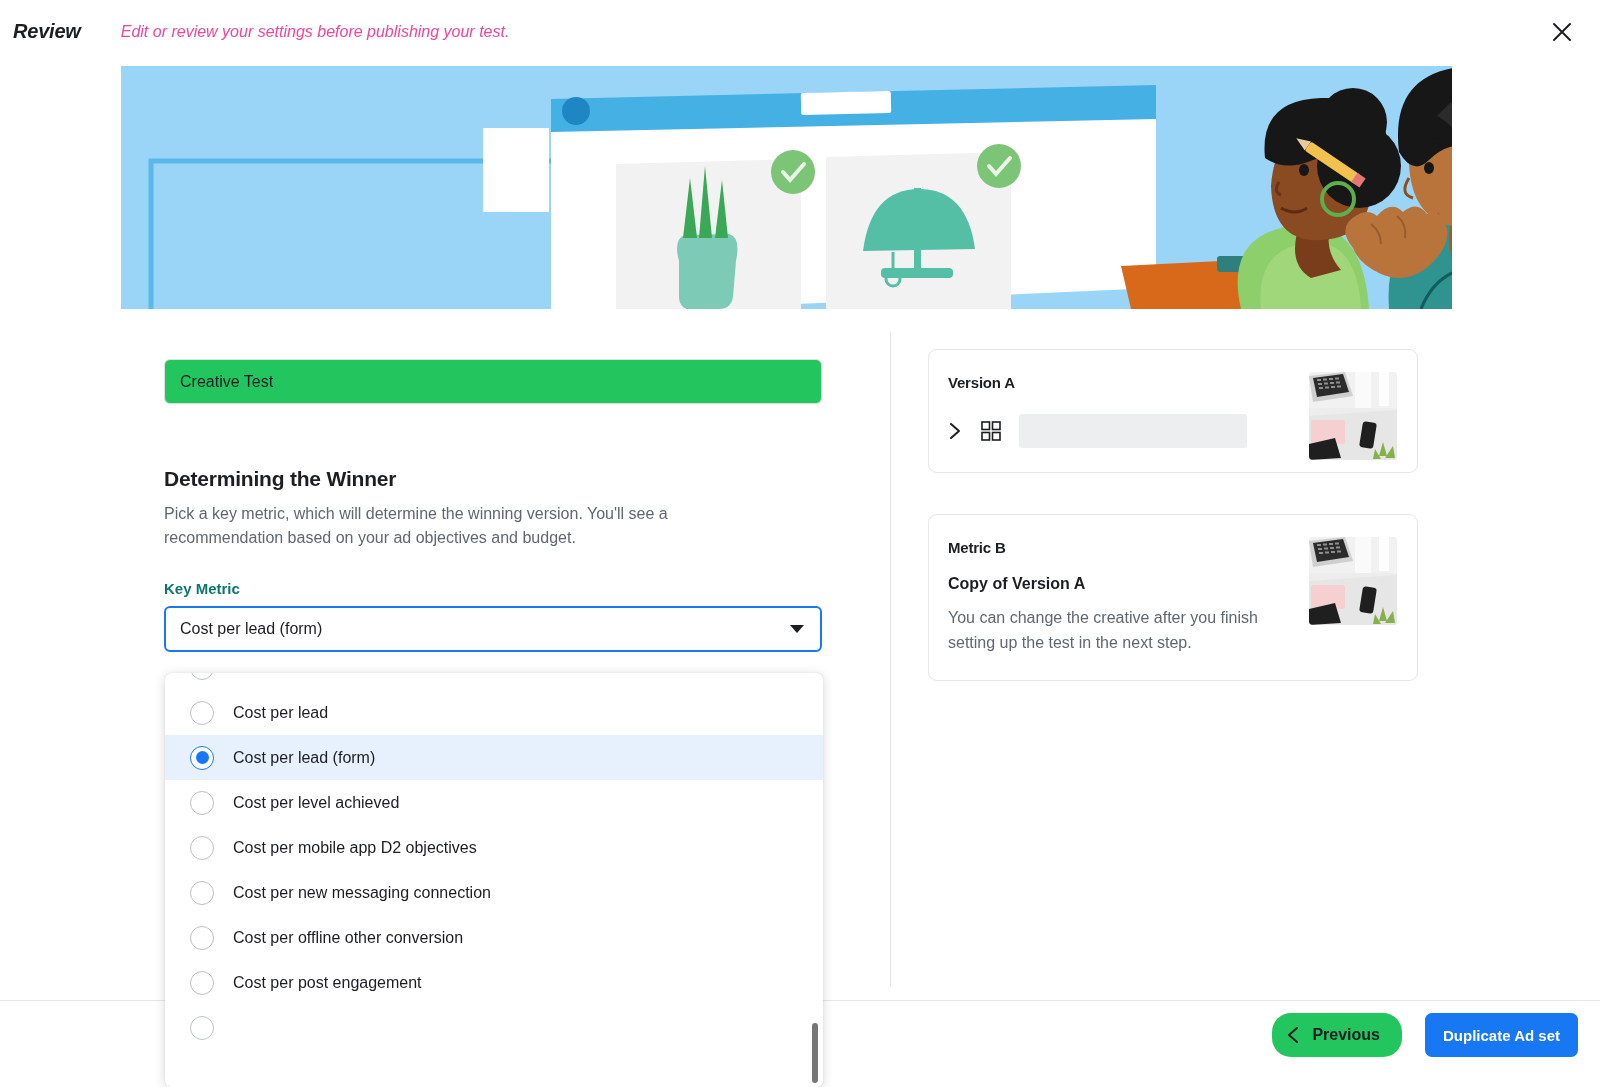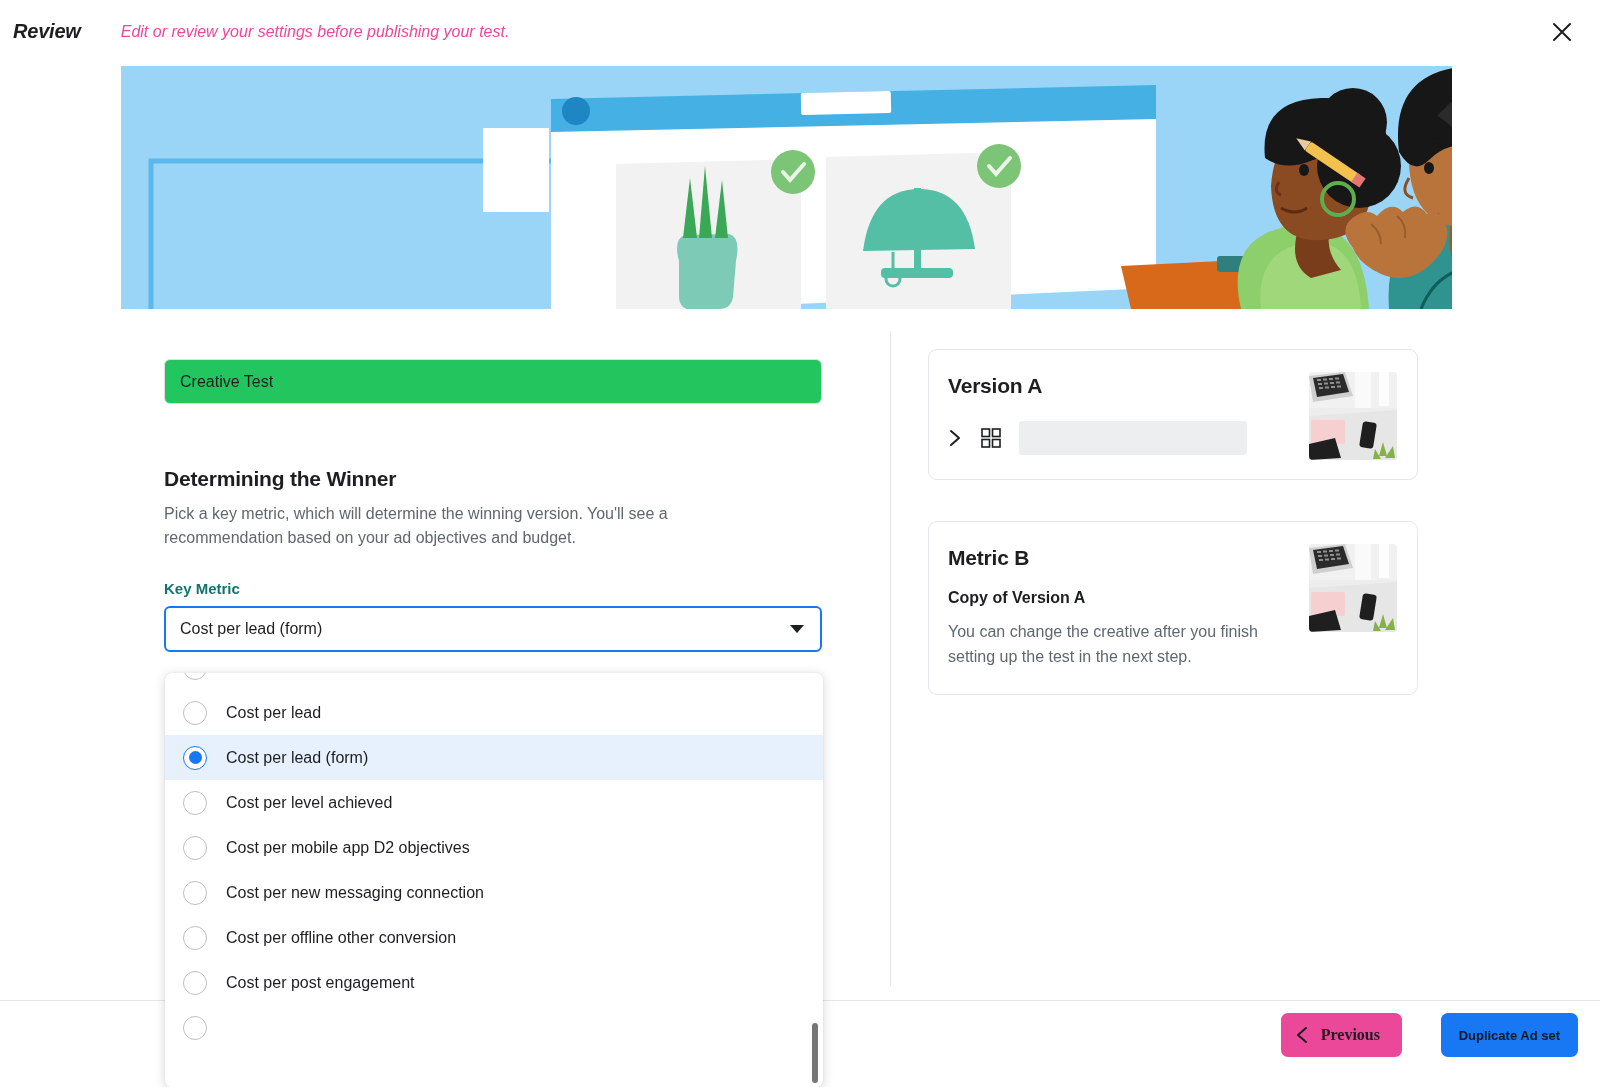--- a/index.html
+++ b/index.html
@@ -86,21 +86,21 @@
     background: #fff; border-radius: 6px;
     box-shadow: 0 2px 12px rgba(0,0,0,0.16), 0 0 1px rgba(0,0,0,0.22);
     overflow: hidden; z-index: 40;
   }
   .dd-scroll {
     position: absolute; left: 0; top: -28px; width: 658px;
     padding-bottom: 6px;
   }
   .dd-item {
     height: 45px; display: flex; align-items: center;
-    padding-left: 18px; cursor: pointer;
+    padding-left: 25px; cursor: pointer;
     font-size: 16px; color: #1c1e21;
   }
   .dd-item.selected { background: #e7f0fd; }
   .radio {
     width: 24px; height: 24px; border-radius: 50%;
     border: 1.5px solid #bcc0c4; background: #fff;
     flex: none; margin-right: 19px;
     display: flex; align-items: center; justify-content: center;
   }
   .dd-item.selected .radio { border-color: #1877f2; }
@@ -117,21 +117,21 @@
 
   
   .right-col { position: absolute; left: 928px; top: 40px; width: 490px; }
   .version-card {
     position: relative; width: 490px;
     border: 1px solid #e4e6eb; border-radius: 9px; background: #fff;
     padding: 24px 24px 24px 19px;
   }
   .version-card + .version-card { margin-top: 41px; }
   .version-title {
-    font-size: 21px; font-weight: bold; color: #1c1e21; letter-spacing: -0.2px;
+    font-size: 15px; font-weight: bold; color: #1c1e21; letter-spacing: -0.2px;
   }
   .va-row { margin-top: 23px; display: flex; align-items: center; }
   .chev { width: 18px; display: flex; align-items: center; cursor: pointer; }
   .grid-icon { margin-left: 15px; width: 20px; height: 20px; flex: none; }
   .redact-bar {
     margin-left: 18px; width: 228px; height: 34px;
     background: #eceef0; border-radius: 3px;
   }
   .vb-sub {
     margin-top: 19px; font-size: 16px; font-weight: bold; color: #1c1e21;
@@ -147,33 +147,33 @@
   }
   .thumb svg { display: block; width: 100%; height: 100%; }
 
   
   .footer {
     position: absolute; left: 0; top: 1000px; width: 1600px; height: 87px;
     background: #fff; border-top: 1px solid #e4e6eb;
   }
   .btn-prev {
     position: absolute; right: 198px; top: 12px;
-    height: 44px; padding: 0 22px 0 14px; border-radius: 7px;
-    background: #ec4899; border: none; cursor: pointer;
+    height: 44px; padding: 0 22px 0 14px; border-radius: 19px;
+    background: #22c55e; border: none; cursor: pointer;
     display: flex; align-items: center;
     font-size: 16px; font-weight: bold; color: #1c1e21;
-    font-family: Liberation Serif, serif;
+    font-family: Liberation Sans, sans-serif;
   }
   .btn-prev .chev-l { margin-right: 12px; display: flex; }
   .btn-primary {
     position: absolute; right: 22px; top: 12px;
     height: 44px; padding: 0 18px; border-radius: 7px;
     background: #1877f2; border: none; cursor: pointer;
     display: flex; align-items: center;
-    font-size: 13px; font-weight: bold; color: #0f172a;
+    font-size: 15px; font-weight: bold; color: #ffffff;
     font-family: "Liberation Sans", sans-serif;
   }
 </style>
 </head>
 <body>
 
 <div id="root">
 
   <div class="header">
     <div class="header-title">Review</div>

